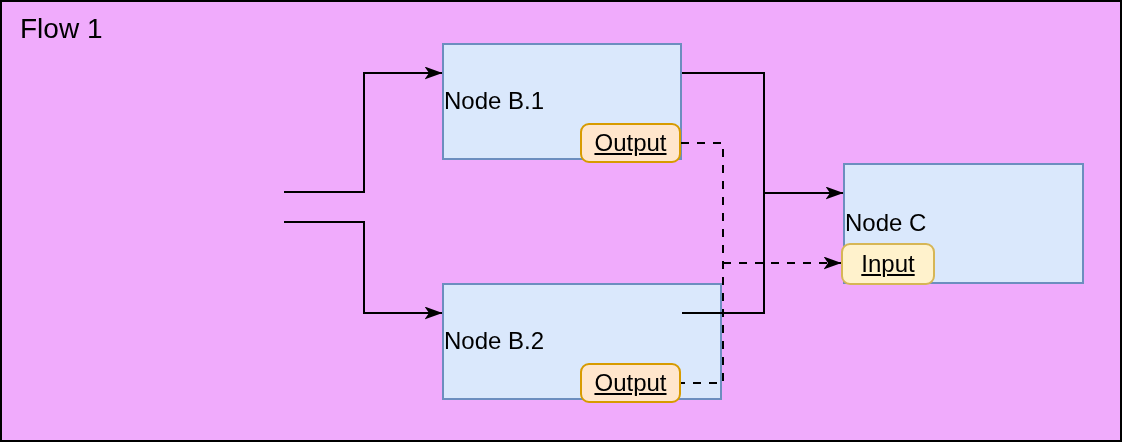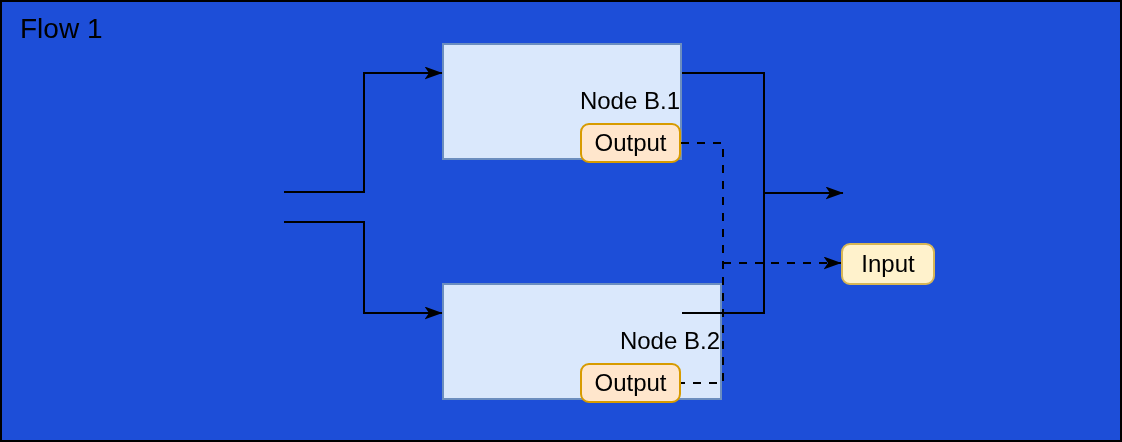--- a/index.html
+++ b/index.html
@@ -1,61 +1,62 @@
 <!DOCTYPE html>
 <html><head>
 <meta charset="utf-8">
 <style>
   html, body { margin: 0; padding: 0; background: #ffffff; }
   .canvas {
     position: relative;
     width: 1122px;
     height: 442px;
     box-sizing: border-box;
-    background: #1d4ed8;
+    background: #f0abfc;
     border: 2px solid #000000;
     font-family: "Liberation Sans", sans-serif;
     overflow: hidden;
   }
   .flow-title {
     position: absolute;
     left: 18px;
     top: 11px;
     font-size: 28px;
     color: #000000;
     white-space: nowrap;
   }
   .node {
     position: absolute;
     box-sizing: border-box;
     background: #dae8fc;
     border: 2px solid #6c8ebf;
     display: flex;
     align-items: center;
-    justify-content: flex-end;
+    justify-content: flex-start;
     text-align: center;
     font-size: 24px;
     color: #000000;
     line-height: 1.18;
   }
   .node-label { white-space: pre-line; }
   .node-a  { left: 41px;  top: 160px; width: 242px; height: 118px; }
   .node-b1 { left: 440px; top: 41px;  width: 240px; height: 117px; }
   .node-b2 { left: 440px; top: 281px; width: 280px; height: 117px; }
   .node-c  { left: 841px; top: 161px; width: 241px; height: 121px; }
   .badge {
     position: absolute;
     box-sizing: border-box;
     display: flex;
     align-items: center;
     justify-content: center;
     font-size: 24px;
     color: #000000;
     border-radius: 9px;
     white-space: nowrap;
+    text-decoration: underline;
   }
   .badge-output { background: #ffe6cc; border: 2px solid #d79b00; }
   .badge-input  { background: #fff2cc; border: 2px solid #d6b656; }
   .badge-output-b1 { left: 578px; top: 121px; width: 101px; height: 40px; }
   .badge-output-b2 { left: 578px; top: 361px; width: 101px; height: 40px; }
   .badge-input-c   { left: 839px; top: 241px; width: 94px; height: 42px; }
   .edge-layer {
     position: absolute;
     left: 0; top: 0;
     width: 1122px; height: 442px;
@@ -77,20 +78,23 @@
 
 
   <div class="node node-b1">
     <span class="node-label">Node B.1</span>
   </div>
 
   <div class="node node-b2">
     <span class="node-label">Node B.2</span>
   </div>
 
+  <div class="node node-c">
+    <span class="node-label">Node C</span>
+  </div>
 
   <svg class="edge-layer" width="1122" height="442" viewBox="0 0 1122 442" xmlns="http://www.w3.org/2000/svg">
     <defs>
       <marker id="arrow" markerUnits="userSpaceOnUse" markerWidth="20" markerHeight="15" refX="17.5" refY="6.5" orient="auto">
         <path d="M 0 0 L 18 6.5 L 0 13 L 4.5 6.5 Z" fill="#000000"></path>
       </marker>
     </defs>
     <path class="edge" d="M 282 190 H 362 V 71 H 440" marker-end="url(#arrow)"></path>
     <path class="edge" d="M 282 220 H 362 V 311 H 440" marker-end="url(#arrow)"></path>
     <path class="edge" d="M 680 71 H 762 V 311 H 680"></path>

